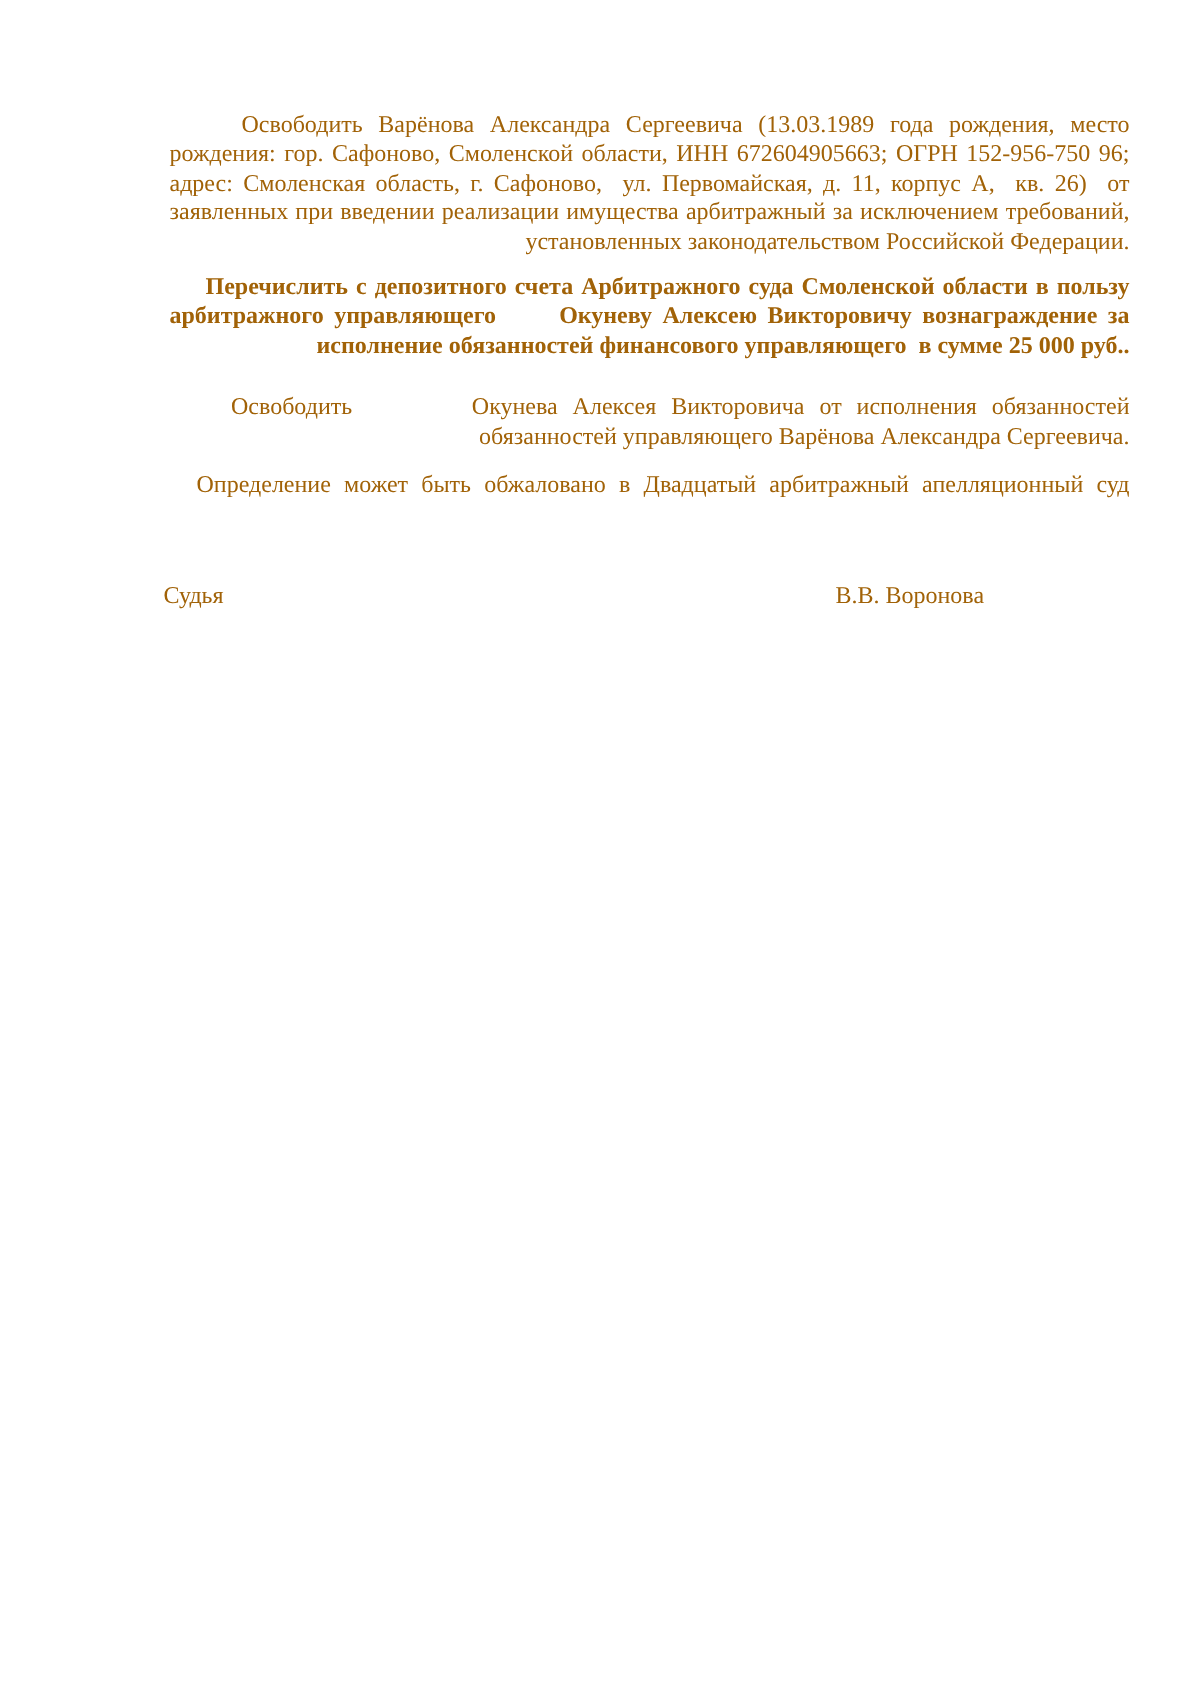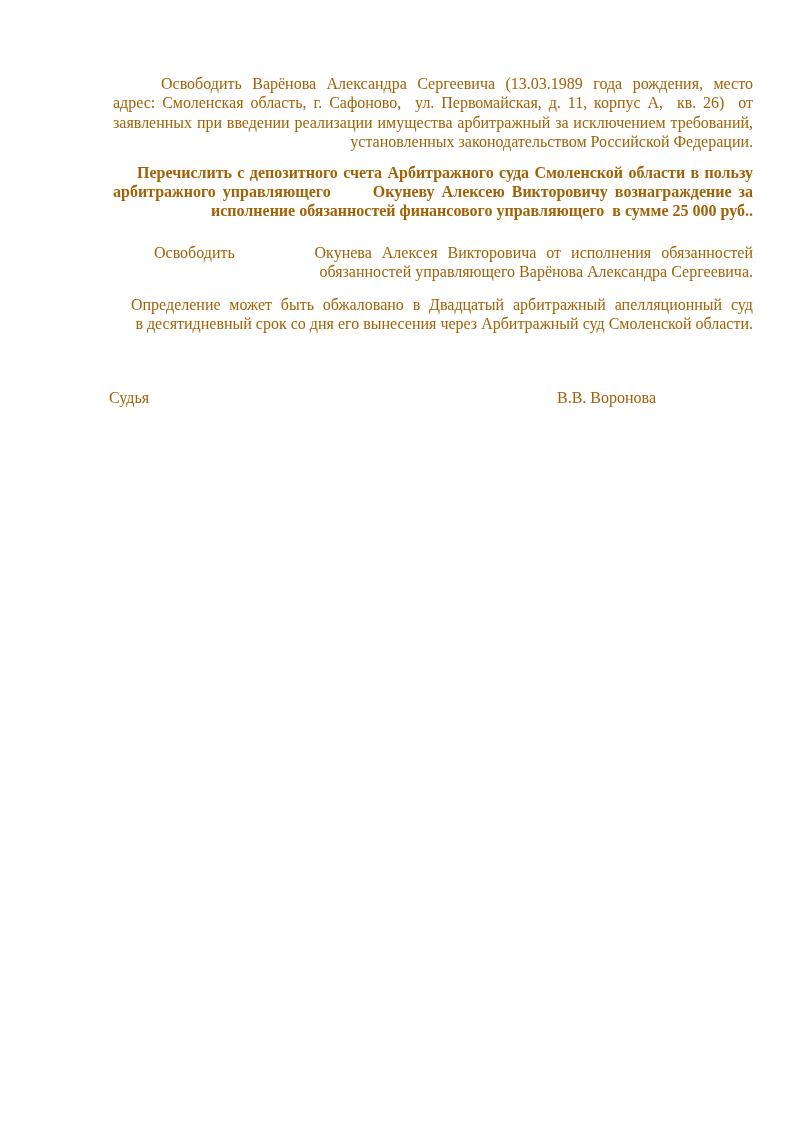--- a/index.html
+++ b/index.html
@@ -59,39 +59,39 @@
   }
 </style>
 </head>
 <body>
 
 <div class="page">
   <div class="content">
 
     <div class="para p1">
       <div class="jl l1">Освободить Варёнова Александра Сергеевича (13.03.1989 года рождения, место</div>
+      <div class="jl">рождения: гор. Сафоново, Смоленской области, ИНН 672604905663; ОГРН 152-956-750 96;</div>
       <div class="jl">адрес: Смоленская область, г. Сафоново, &nbsp;ул. Первомайская, д. 11, корпус А, &nbsp;кв. 26) &nbsp;от</div>
       <div class="jl">заявленных при введении реализации имущества арбитражный за исключением требований,</div>
       <div class="ll">установленных законодательством Российской Федерации.</div>
     </div>
 
     <div class="para p2">
       <div class="jl l1">Перечислить с депозитного счета Арбитражного суда Смоленской области в пользу</div>
       <div class="jl">арбитражного управляющего &nbsp;&nbsp;&nbsp;&nbsp; Окуневу Алексею Викторовичу вознаграждение за</div>
       <div class="ll">исполнение обязанностей финансового управляющего&nbsp; в сумме 25 000 руб..</div>
     </div>
 
     <div class="para p3">
       <div class="jl l1">Освободить &nbsp;&nbsp;&nbsp;&nbsp;&nbsp;&nbsp; Окунева Алексея Викторовича от исполнения обязанностей</div>
       <div class="ll">обязанностей управляющего Варёнова Александра Сергеевича.</div>
     </div>
 
     <div class="para p4">
       <div class="jl l1">Определение может быть обжаловано в Двадцатый арбитражный апелляционный суд</div>
-      <div class="ll">в десятидневный срок со дня его вынесения через Арбитражный суд Смоленской области.</div>
     </div>
 
     <div class="sig-row">
       <span class="sig-label">Судья</span>
       <span class="sig-name">В.В. Воронова</span>
     </div>
 
   </div>
 </div>
 

